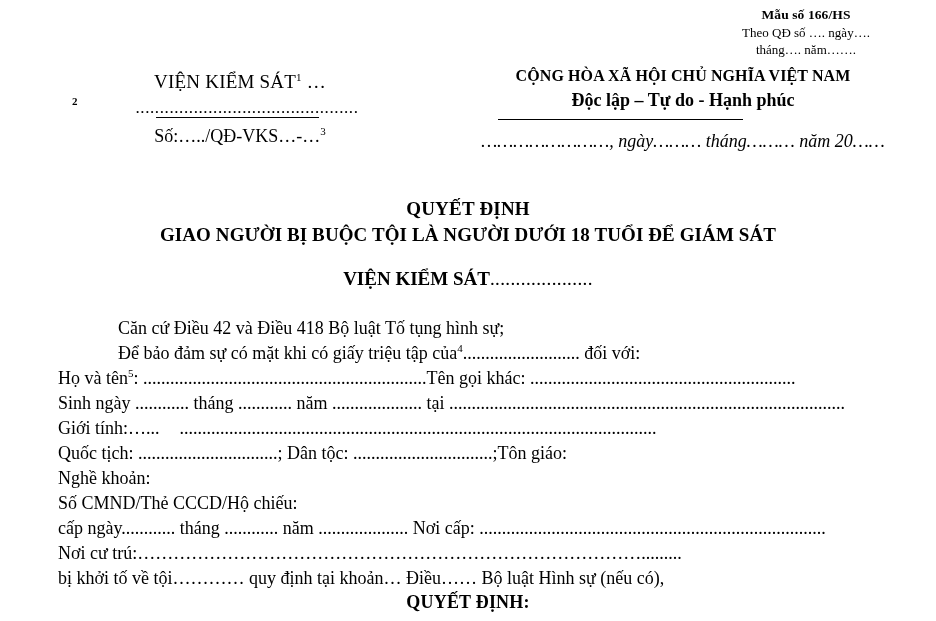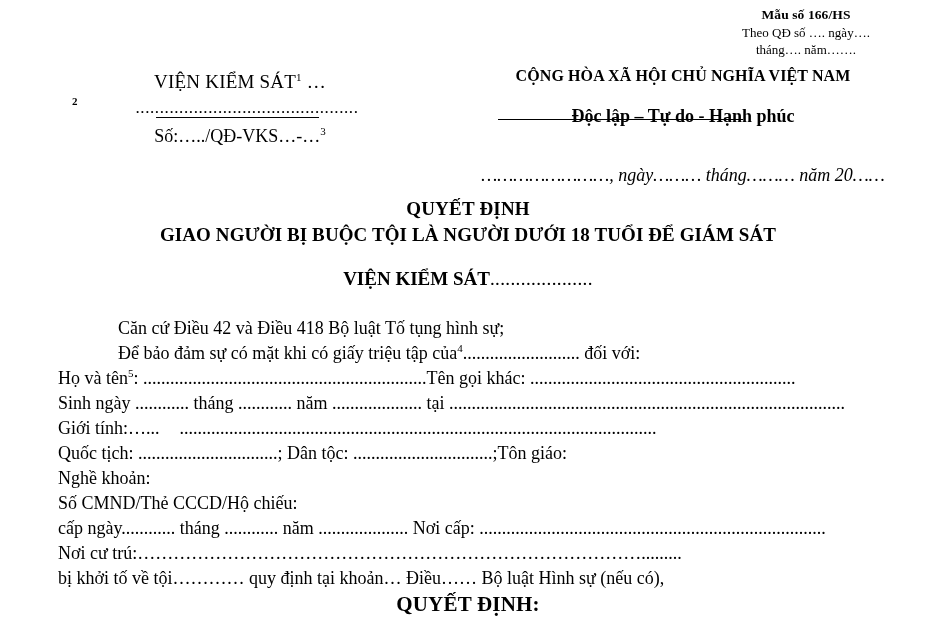--- a/index.html
+++ b/index.html
@@ -92,35 +92,35 @@
     line-height: 1.3;
   }
   .hdr-right .nation {
     font-weight: bold;
     font-size: 16px;
     letter-spacing: .1px;
   }
   .hdr-right .motto {
     font-weight: bold;
     font-size: 18px;
-    margin-top: 18px;
+    margin-top: 2px;
     display: inline-block;
     position: relative;
   }
   .hdr-right .motto-rule {
     position: absolute;
     left: 68px;
     top: 53px;
     width: 245px;
     border-top: 1.4px solid #000;
   }
   .hdr-right .dateline {
     font-style: italic;
     font-size: 18px;
-    margin-top: 36px;
+    margin-top: 18px;
     white-space: nowrap;
   }
 
   
   .title-block {
     position: absolute;
     left: 0;
     top: 198px;
     width: 936px;
     text-align: center;
@@ -168,21 +168,21 @@
   }
   .gap { display: inline-block; width: 20px; }
 
   .decide {
     position: absolute;
     left: 0;
     top: 592px;
     width: 936px;
     text-align: center;
     font-weight: bold;
-    font-size: 21px;
+    font-size: 18px;
     letter-spacing: .2px;
   }
 </style>
 </head>
 <body>
 
 <div class="page">
 
   <div class="form-code">
     <div class="code-title">Mẫu số 166/HS</div>

